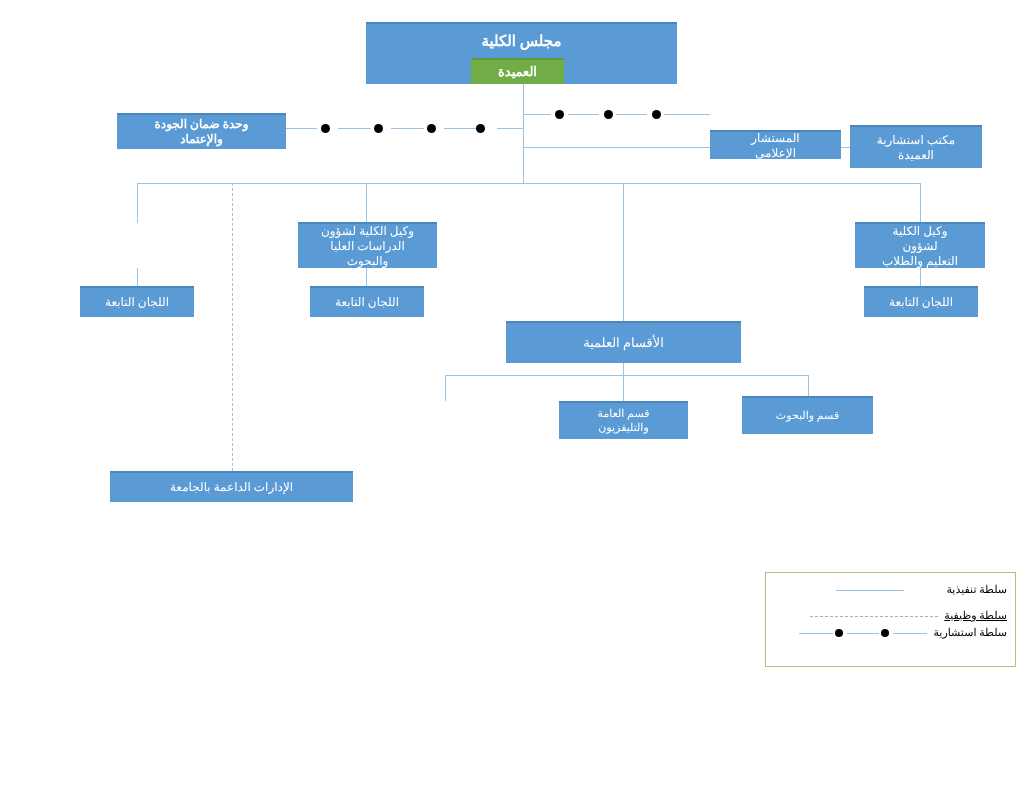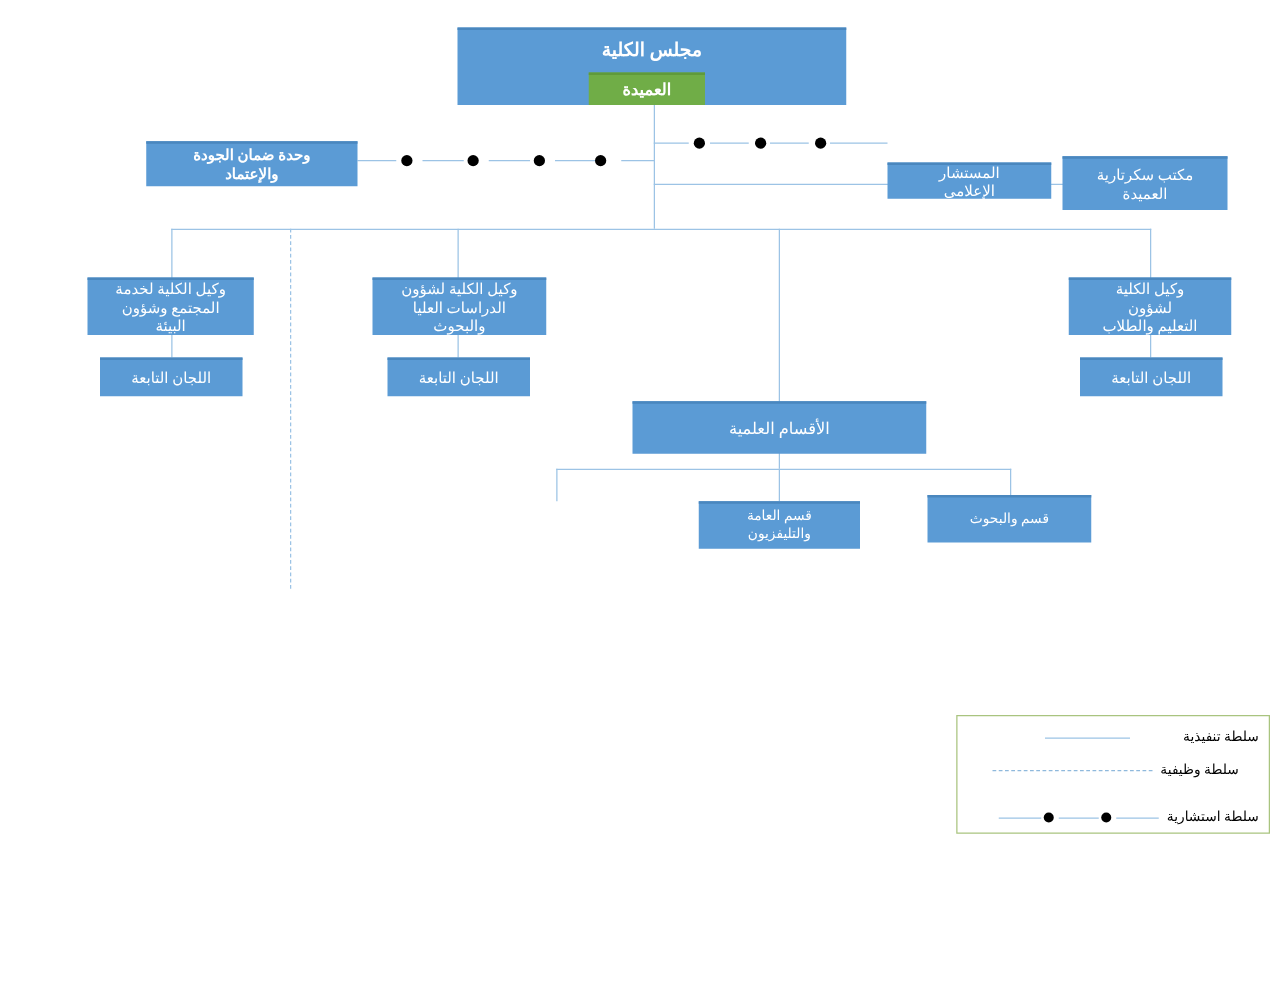--- a/index.html
+++ b/index.html
@@ -187,25 +187,23 @@
   <div class="ln v" style="left:808px; top:375px; height:26px;"></div>
 
   <div class="node root" style="left:366px; top:22px; width:311px; height:62px;">مجلس الكلية</div>
 
   <div class="node green f13" style="left:471px; top:58px; width:93px; height:26px;">العميدة</div>
 
   <div class="node f12" style="left:117px; top:113px; width:169px; height:36px;font-weight:bold;">وحدة ضمان الجودة والإعتماد</div>
 
   <div class="node f12" style="left:710px; top:95px; width:131px; height:29px;margin-top:35px;">المستشار الإعلامى</div>
 
-  <div class="node f12" style="left:850px; top:125px; width:132px; height:43px;">مكتب سكرتارية
+  <div class="node f12" style="left:850px; top:125px; width:132px; height:43px;">مكتب استشارية
 العميدة</div>
 
-  <div class="node f12" style="left:70px; top:222px; width:133px; height:46px;">وكيل الكلية لخدمة
-المجتمع وشؤون البيئة</div>
 
   <div class="node f12" style="left:298px; top:222px; width:139px; height:46px;">وكيل الكلية لشؤون
 الدراسات العليا والبحوث</div>
 
   <div class="node f12" style="left:855px; top:222px; width:130px; height:46px;">وكيل الكلية لشؤون
 التعليم والطلاب</div>
 
   <div class="node f12" style="left:80px; top:286px; width:114px; height:31px;">اللجان التابعة</div>
 
   <div class="node f12" style="left:310px; top:286px; width:114px; height:31px;">اللجان التابعة</div>
@@ -213,38 +211,39 @@
   <div class="node f12" style="left:864px; top:286px; width:114px; height:31px;">اللجان التابعة</div>
 
   <div class="node f13" style="left:506px; top:321px; width:235px; height:42px;">الأقسام العلمية</div>
 
 
   <div class="node f11" style="left:559px; top:401px; width:129px; height:38px;">قسم العامة
 والتليفزيون</div>
 
   <div class="node f11" style="left:742px; top:396px; width:131px; height:38px;">قسم والبحوث</div>
 
+  <div class="node f12" style="left:110px; top:471px; width:243px; height:31px;">الإدارات الداعمة بالجامعة</div>
 
   <div id="legend" style="left:765px; top:572px; width:251px; height:95px;">
 
     <div class="leg-row" style="right:8px; top:10px;">
       <span class="leg-label">سلطة تنفيذية</span>
       <span class="leg-art">
         <span class="leg-solid"></span>
       </span>
     </div>
 
-    <div class="leg-row" style="right:24px; top:36px;">
+    <div class="leg-row" style="right:8px; top:36px;text-decoration:underline;">
       <span class="leg-label">سلطة وظيفية</span>
       <span class="leg-art">
         <span class="leg-dash"></span>
       </span>
     </div>
 
-    <div class="leg-row" style="right:8px; top:74px;align-items:center;">
+    <div class="leg-row" style="right:8px; top:53px;align-items:center;">
       <span class="leg-label">سلطة استشارية</span>
       <span class="leg-art">
         <span class="leg-dd-seg" style="left:0px;  width:34px;"></span>
         <span class="leg-dd-seg" style="left:48px; width:32px;"></span>
         <span class="leg-dd-seg" style="left:94px; width:34px;"></span>
         <span class="leg-dd-dot" style="left:36px;"></span>
         <span class="leg-dd-dot" style="left:82px;"></span>
       </span>
     </div>
   </div>

